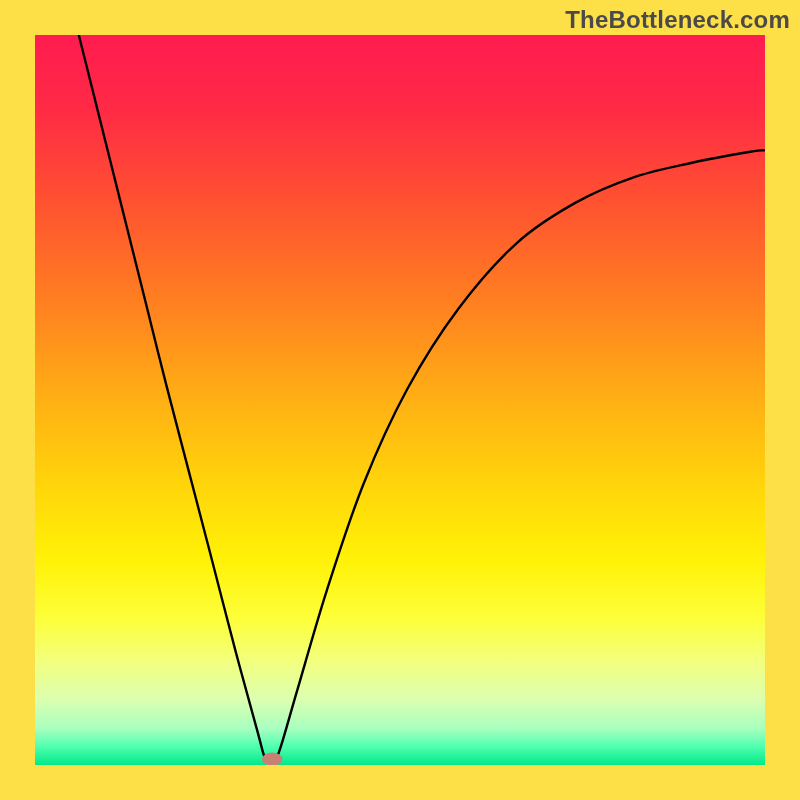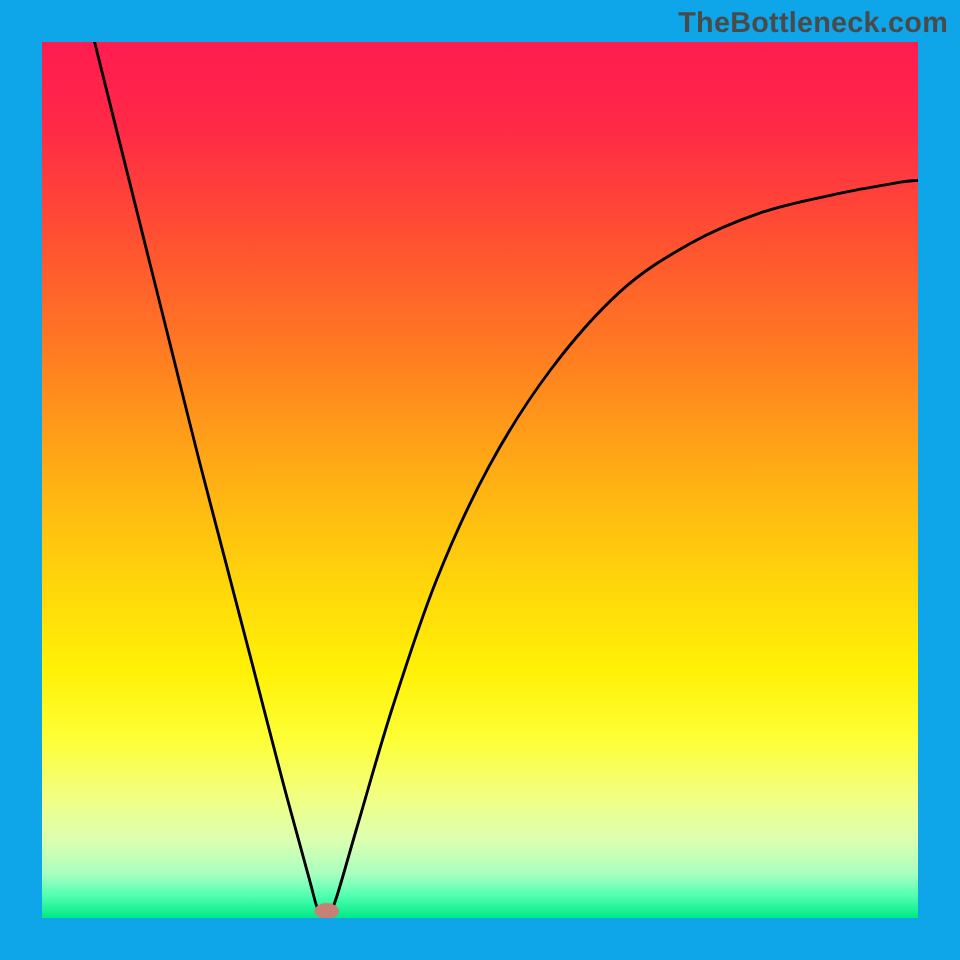--- a/index.html
+++ b/index.html
@@ -8,21 +8,21 @@
     width: 800px;
     height: 800px;
     overflow: hidden;
     background: #000;
     font-family: Arial, Helvetica, sans-serif;
   }
   .frame {
     position: relative;
     width: 800px;
     height: 800px;
-    background: #0ea5e9;
+    background: #fde047;
   }
   .plot {
     position: absolute;
     left: 35px;
     top: 35px;
     width: 730px;
     height: 730px;
     overflow: hidden;
   }
   .watermark {

